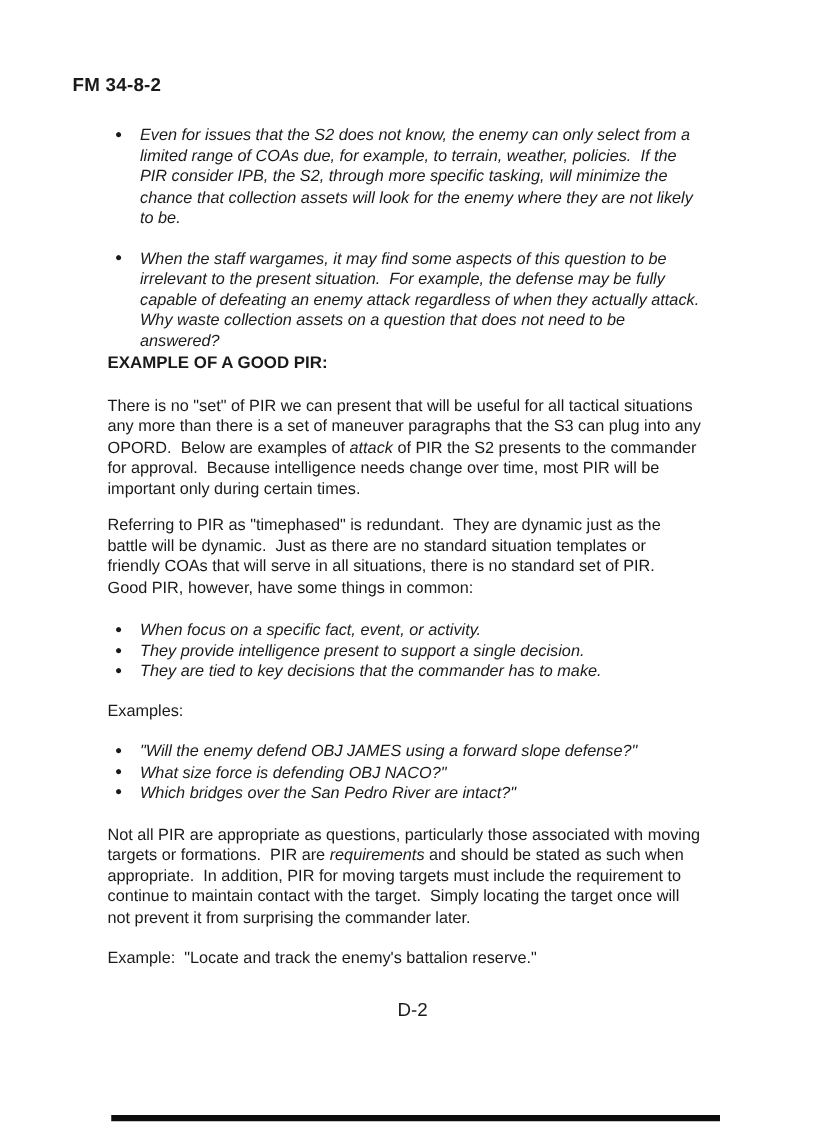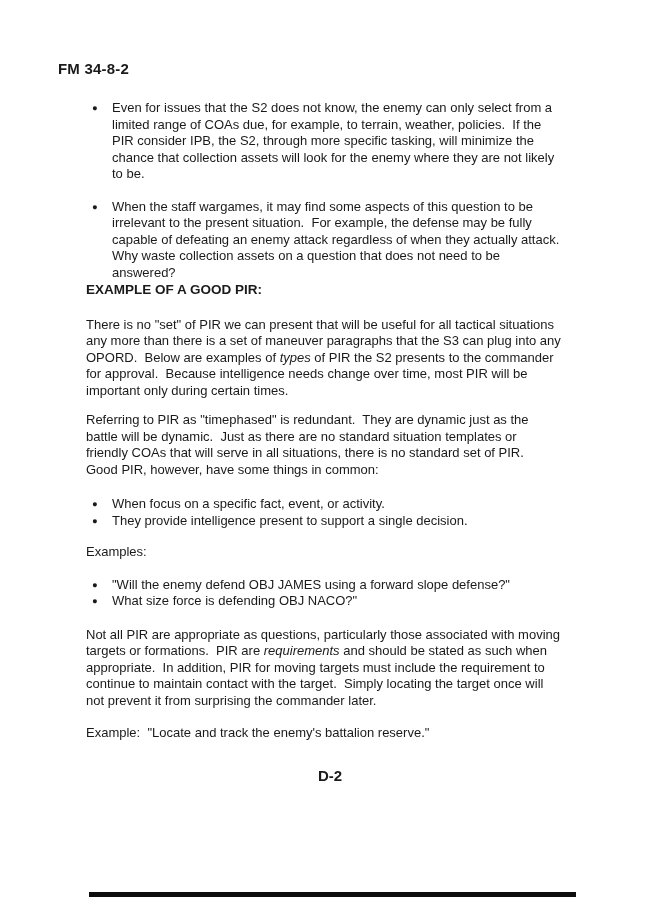--- a/index.html
+++ b/index.html
@@ -27,20 +27,21 @@
     white-space: pre-wrap;
   }
   .section-heading {
     margin: 1px 0 0 86px;
     font-size: 13.5px; font-weight: bold; line-height: 16.5px;
   }
   ul.bullets {
     list-style: none;
     margin-left: 92px;
     width: 516px;
+    font-style: italic;
   }
   ul.bullets li {
     position: relative;
     padding-left: 20px;
     font-size: 13px; line-height: 16.5px;
     white-space: pre-wrap;
   }
   ul.bullets li::before {
     content: "\25CF";
     position: absolute; left: 0; top: 0;
@@ -53,21 +54,21 @@
   ul.common-bullets { margin-top: 18px; }
   .examples-label { margin-top: 15px; }
   ul.example-bullets { margin-top: 16px; }
   .para-3 { margin-top: 17px; }
   .final-example { margin-top: 16px; }
   .italic { font-style: italic; }
   .page-footer {
     margin-top: 26px;
     width: 660px;
     text-align: center;
-    font-size: 15px; font-weight: bold; line-height: 16px;
+    font-size: 15px; font-weight: normal; line-height: 16px;
   }
   .scan-artifact-bar {
     position: absolute;
     left: 89px; top: 892px;
     width: 487px; height: 5px;
     background: #0d0d0d;
   }
 </style>
 </head>
 <body>
@@ -86,39 +87,41 @@
 irrelevant to the present situation.  For example, the defense may be fully
 capable of defeating an enemy attack regardless of when they actually attack.
 Why waste collection assets on a question that does not need to be
 answered?</li>
   </ul>
 
   <div class="section-heading">EXAMPLE OF A GOOD PIR:</div>
 
   <p class="block para-1"><span>There is no "set" of PIR we can present that will be useful for all tactical situations
 any more than there is a set of maneuver paragraphs that the S3 can plug into any
-OPORD.  Below are examples of </span><span class="italic">types</span><span> of PIR the S2 presents to the commander
+OPORD.  Below are examples of </span><span class="italic">attack</span><span> of PIR the S2 presents to the commander
 for approval.  Because intelligence needs change over time, most PIR will be
 important only during certain times.</span></p>
 
   <p class="block para-2">Referring to PIR as "timephased" is redundant.  They are dynamic just as the
 battle will be dynamic.  Just as there are no standard situation templates or
 friendly COAs that will serve in all situations, there is no standard set of PIR.
 Good PIR, however, have some things in common:</p>
 
   <ul class="bullets common-bullets">
     <li>When focus on a specific fact, event, or activity.</li>
     <li>They provide intelligence present to support a single decision.</li>
+    <li>They are tied to key decisions that the commander has to make.</li>
   </ul>
 
   <p class="block examples-label">Examples:</p>
 
   <ul class="bullets example-bullets">
     <li>"Will the enemy defend OBJ JAMES using a forward slope defense?"</li>
     <li>What size force is defending OBJ NACO?"</li>
+    <li>Which bridges over the San Pedro River are intact?"</li>
   </ul>
 
   <p class="block para-3"><span>Not all PIR are appropriate as questions, particularly those associated with moving
 targets or formations.  PIR are </span><span class="italic">requirements</span><span> and should be stated as such when
 appropriate.  In addition, PIR for moving targets must include the requirement to
 continue to maintain contact with the target.  Simply locating the target once will
 not prevent it from surprising the commander later.</span></p>
 
   <p class="block final-example">Example:  "Locate and track the enemy's battalion reserve."</p>
 

